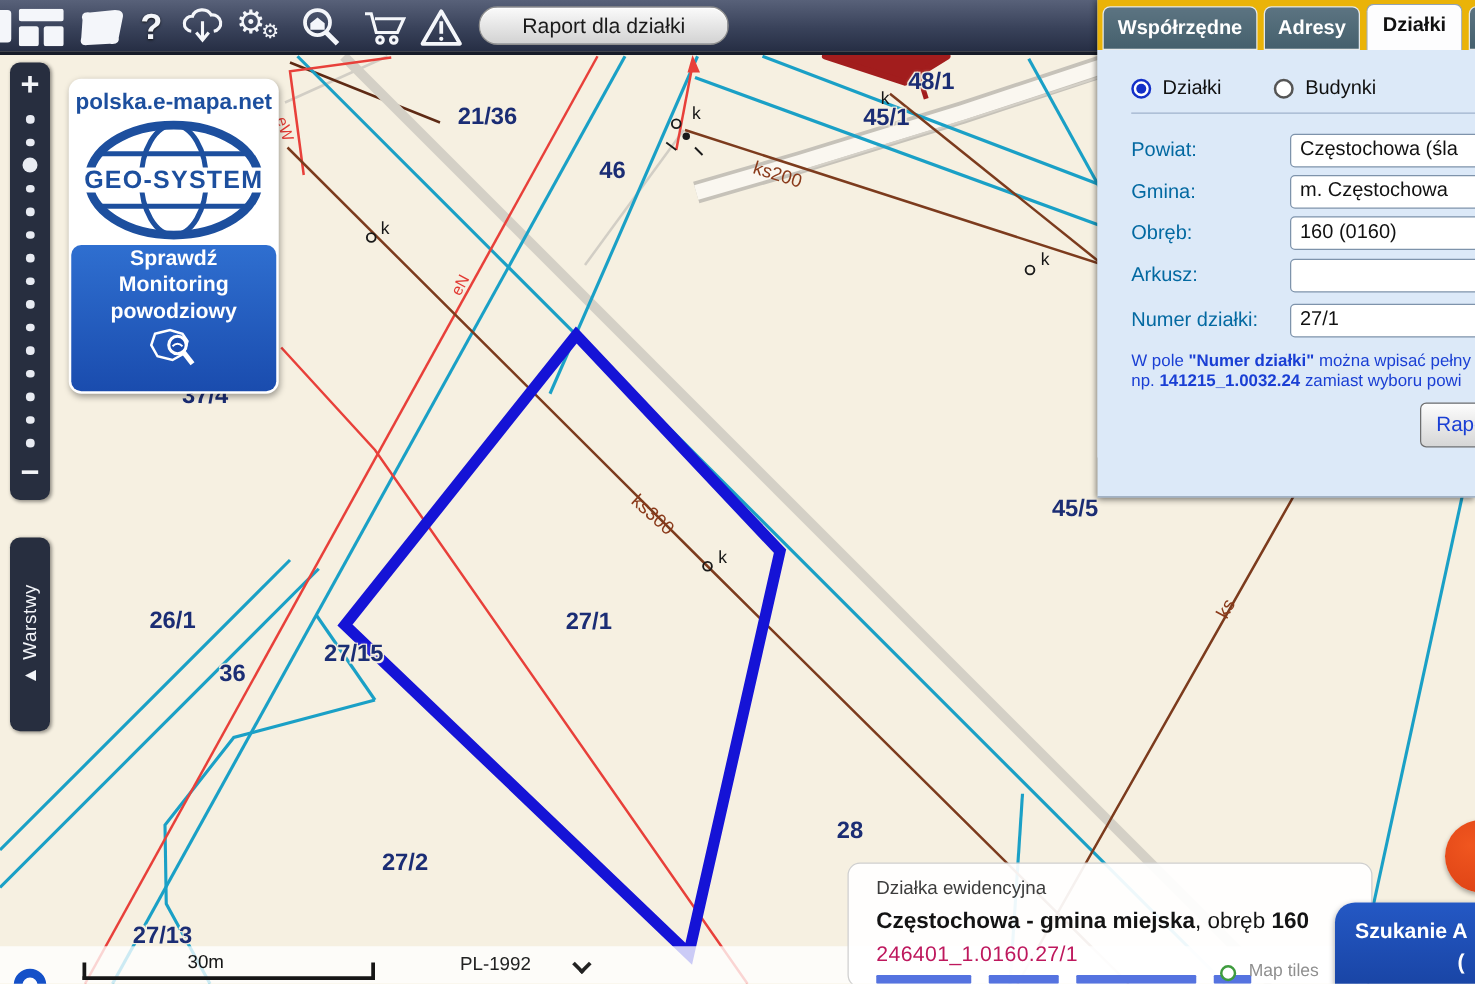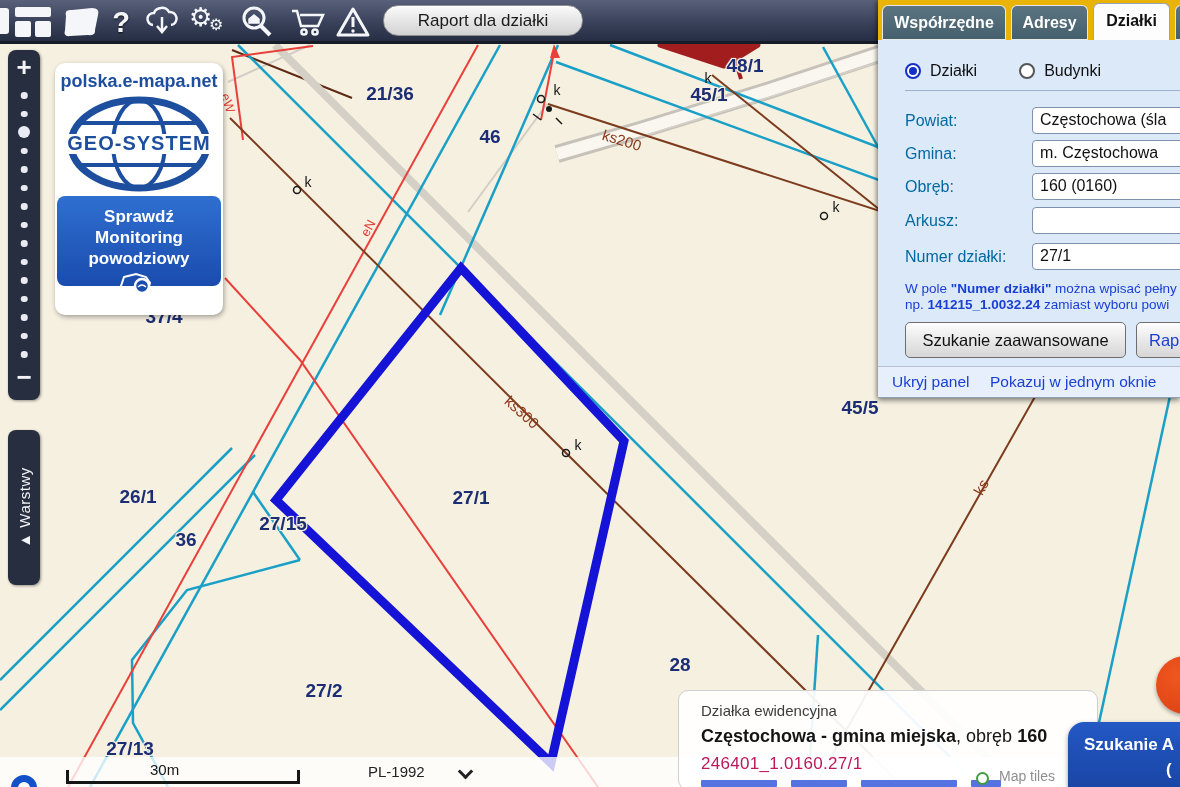--- a/index.html
+++ b/index.html
@@ -64,23 +64,23 @@
   .dot { position:absolute; left:50%; transform:translateX(-50%); background:#e8ebf2; border-radius:50%; }
   #warstwy { position:absolute; left:8px; top:430px; width:32px; height:155px; background:#272e3f; border-radius:8px;
      z-index:8; display:flex; align-items:center; justify-content:center; box-shadow:1px 1px 3px rgba(0,0,0,.4); }
   #warstwy span { transform:rotate(-90deg); white-space:nowrap; color:#f2f4f8; font-size:15px; letter-spacing:.5px; }
 
   
   #logocard { position:absolute; left:55px; top:63px; width:168px; height:252px; background:#fff; border-radius:10px;
      z-index:7; box-shadow:1px 2px 5px rgba(0,0,0,.35); overflow:hidden; }
   #site-name { text-align:center; font-size:18px; font-weight:bold; color:#1d4f9e; margin-top:8px; }
   #globe { display:block; margin:4px auto 0; }
-  #monitor { position:absolute; left:2px; top:133px; width:164px; height:90px; border-radius:8px;
+  #monitor { position:absolute; left:2px; top:133px; width:164px; height:117px; border-radius:8px;
      background:linear-gradient(#2f6fd0,#1a4cae); color:#fff; text-align:center; font-weight:bold; font-size:17px;
-     padding-top:10px; line-height:21px; }
+     padding-top:0; line-height:21px; }
   #monitor svg { display:block; margin:2px auto 0; }
 
   
   #bstrip { position:absolute; left:0; top:757px; width:1180px; height:30px; background:rgba(255,255,255,.78); z-index:4; }
   #scalebar { position:absolute; left:66px; top:781px; width:234px; height:3px; background:#161616; z-index:5; }
   .stick { position:absolute; top:-11px; width:3px; height:14px; background:#161616; }
   #scale-label { position:absolute; left:150px; top:761px; font-size:15px; color:#161616; z-index:5; }
   #crs { position:absolute; left:368px; top:763px; font-size:15px; color:#222; z-index:5; }
   #crs-chev { position:absolute; left:460px; top:766px; width:11px; height:11px; border-right:3px solid #222;
      border-bottom:3px solid #222; transform:rotate(45deg); z-index:5; }
@@ -273,26 +273,21 @@
       <div class="frow" style="top:172px;">Arkusz:</div>
       <div class="finput" style="top:167px;"></div>
       <div class="frow" style="top:208px;">Numer działki:</div>
       <div class="finput" style="top:203px;">27/1</div>
       <div class="hint" style="top:241px;">
         <span>W pole </span><b>"Numer działki"</b><span> można wpisać pełny</span>
       </div>
       <div class="hint" style="top:257px;">
         <span>np. </span><b>141215_1.0032.24</b><span> zamiast wyboru powi</span>
       </div>
-      <div class="pbtn" style="left:27px; top:282px; width:221px;">Szukanie zaawansowane</div>
       <div class="pbtn blue" style="left:258px; top:282px; width:60px;">Rapo</div>
-    </div>
-    <div id="panel-foot">
-      <span class="plink" style="left:14px;">Ukryj panel</span>
-      <span class="plink" style="left:112px;">Pokazuj w jednym oknie</span>
     </div>
   </div>
 
   <div id="zoombar">
     <div class="zbtn" style="top:2px;">+</div>
     <div id="dots">
         <div class="dot" style="width: 6.5px; height: 6.5px; top: 0px;"></div>
         <div class="dot" style="width: 6.5px; height: 6.5px; top: 18.5px;"></div>
         <div class="dot" style="width: 12px; height: 12px; top: 34px;"></div>
         <div class="dot" style="width: 6.5px; height: 6.5px; top: 55.5px;"></div>

